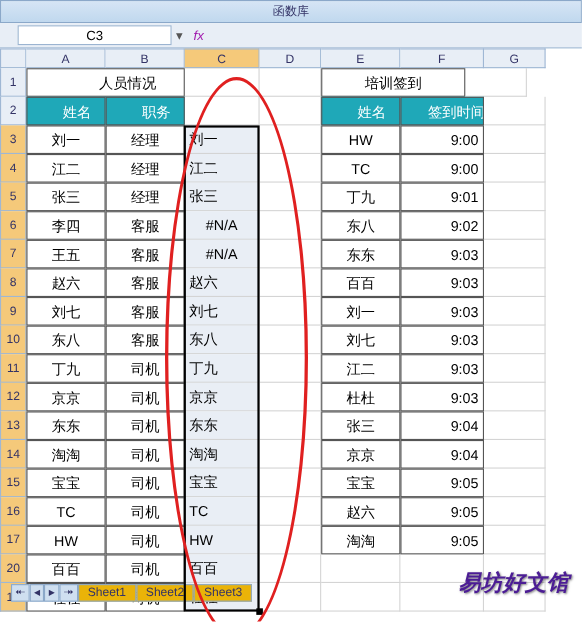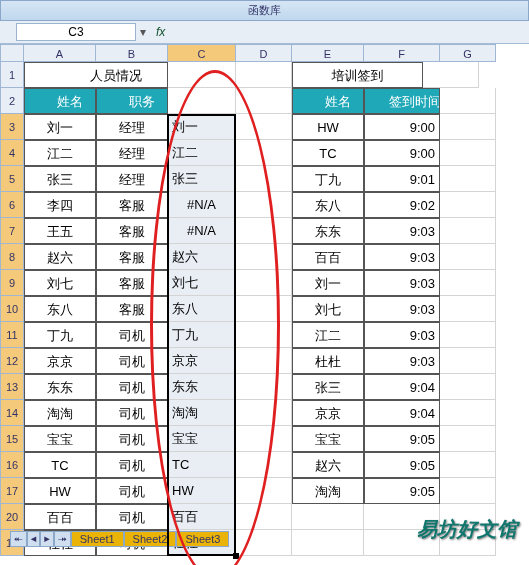--- a/index.html
+++ b/index.html
@@ -1,23 +1,23 @@
 <!DOCTYPE html>
 <html><head>
 <meta charset="utf-8">
 <style>
 * { margin: 0; padding: 0; box-sizing: border-box; }
 body { font-family: "Microsoft YaHei", Arial, sans-serif; font-size: 12px; background: #fff; width: 529px; height: 565px; overflow: hidden; position: relative; }
 
 .ribbon-tab { background: linear-gradient(#d6e5f5, #c0d8ee); border: 1px solid #8ba8c9; text-align: center; padding: 2px 0; color: #336; font-size: 11px; }
 
 .namebox-row { display: flex; align-items: center; background: #e8eef6; border-bottom: 1px solid #a6bdd6; padding: 2px; }
-.namebox { width: 120px; background: #fff; border: 1px solid #9bb4d1; text-align: center; padding: 1px 4px; font-size: 12px; margin-left: 14px; }
+.namebox { width: 140px; background: #fff; border: 1px solid #9bb4d1; text-align: center; padding: 1px 4px; font-size: 12px; margin-left: 14px; }
 .dd { width: 14px; text-align: center; color: #555; }
-.fx { font-style: italic; color: #14532d; padding: 0 6px; text-align: center; }
+.fx { font-style: italic; color: #a21caf; padding: 0 6px; text-align: center; }
 .formula { flex: 1; background: #fff; border: 1px solid #9bb4d1; padding: 1px 4px; font-size: 12px; }
 
 .grid-wrap { position: relative; }
 .col-headers { display: flex; }
 .corner { width: 24px; height: 18px; background: #e8eef6; border: 1px solid #9fb7d4; }
 .colh { height: 18px; background: #e8eef6; border: 1px solid #9fb7d4; border-left: none; text-align: center; font-size: 11px; color: #336; line-height: 18px; }
 .colh.sel { background: #f5c97a; }
 
 .row { display: flex; }
 .rowh { width: 24px; height: 26px; background: #e8eef6; border: 1px solid #9fb7d4; border-top: none; text-align: center; font-size: 11px; color: #336; line-height: 26px; }
@@ -34,21 +34,21 @@
 
 .sel-range { position: absolute; border: 2px solid #000; pointer-events: none; z-index: 5; }
 .fill-handle { position: absolute; width: 6px; height: 6px; background: #000; z-index: 6; }
 
 .ellipse { position: absolute; border: 3px solid #e02020; border-radius: 50%; pointer-events: none; z-index: 10; }
 
 .sheet-tabs { position: absolute; bottom: 18px; left: 10px; display: flex; font-size: 11px; }
 .nav-btn { background: #cfdff0; border: 1px solid #8ba8c9; padding: 0 3px; color: #336; }
 .stab { background: #eab308; border: 1px solid #8ba8c9; padding: 1px 8px; color: #336; }
 
-.watermark { position: absolute; right: 12px; bottom: 22px; color: #0f766e; font-size: 20px; font-style: italic; text-shadow: 1px 1px 2px rgba(0,0,0,.5); z-index: 20; font-weight: bold;}
+.watermark { position: absolute; right: 12px; bottom: 22px; color: #4c1d95; font-size: 20px; font-style: italic; text-shadow: 1px 1px 2px rgba(0,0,0,.5); z-index: 20; font-weight: bold;}
 </style>
 </head>
 <body>
 
 <div class="ribbon-tab">函数库</div>
 
 <div class="namebox-row">
   <div class="namebox">C3</div>
   <div class="dd">▾</div>
   <div class="fx">fx</div>

